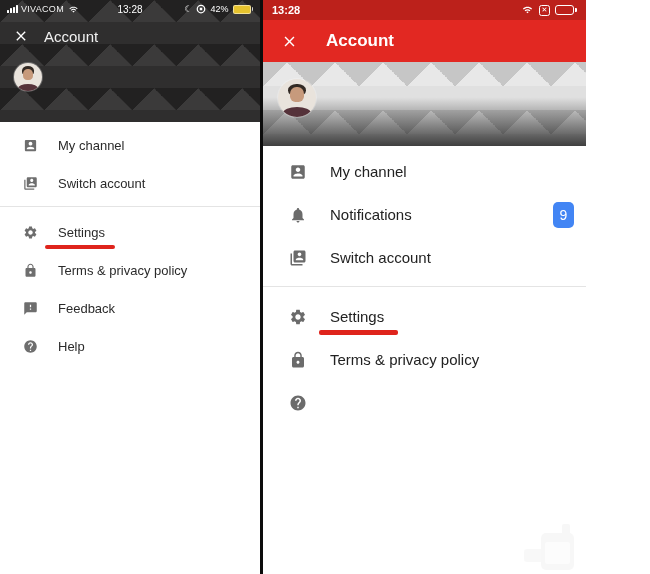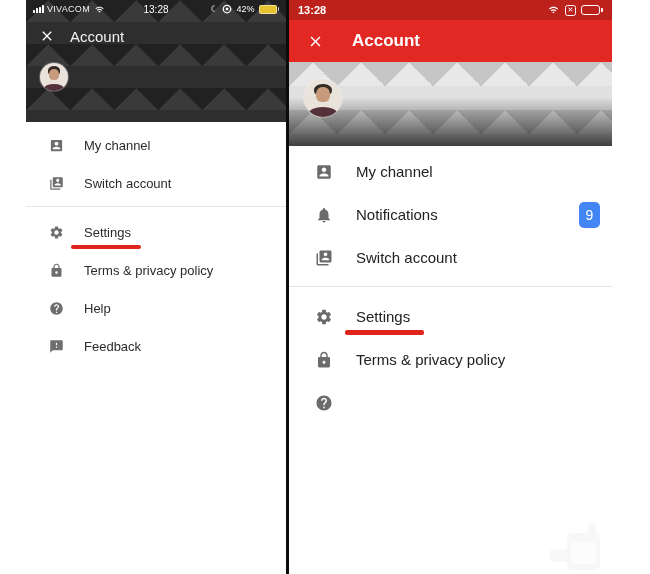--- a/index.html
+++ b/index.html
@@ -1,20 +1,20 @@
 <!DOCTYPE html>
 <html><head>
 <meta charset="utf-8">
 <style>
   * { margin:0; padding:0; box-sizing:border-box; }
   html,body { width:650px; height:574px; overflow:hidden; }
   body { font-family:"Liberation Sans","DejaVu Sans",sans-serif; background:#fff; }
   .wrap { display:flex; width:650px; height:574px; }
   .pane { position:relative; height:574px; background:#fff; overflow:hidden; }
-  .pane-left { width:260px;margin-left:26px; }
+  .pane-left { width:260px; }
   .divider-v { width:3px; height:574px; background:#0c0c0c; }
   .pane-right { width:323px; }
 
   
   .tri-dark {
     background:
       conic-gradient(from 135deg at 50% 0%, rgba(255,255,255,.06) 90deg, rgba(255,255,255,0) 0) 0 0/44px 44px,
       conic-gradient(from -45deg at 50% 100%, rgba(0,0,0,.28) 90deg, rgba(0,0,0,0) 0) 22px 22px/44px 44px,
       #2f2e2e;
   }
@@ -178,32 +178,32 @@
         <span class="micon">
           <svg viewBox="0 0 24 24">
               <path d="M18 8h-1V6c0-2.76-2.24-5-5-5S7 3.24 7 6v2H6c-1.1 0-2 .9-2 2v10c0 1.1.9 2 2 2h12c1.1 0 2-.9 2-2V10c0-1.1-.9-2-2-2zm-6 9c-1.1 0-2-.9-2-2s.9-2 2-2 2 .9 2 2-.9 2-2 2zm3.1-9H8.9V6c0-1.71 1.39-3.1 3.1-3.1 1.71 0 3.1 1.39 3.1 3.1v2z"></path>
             </svg>
         </span>
         <span class="mlabel">Terms &amp; privacy policy</span>
       </div>
       <div class="mrow">
         <span class="micon">
           <svg viewBox="0 0 24 24">
+              <path d="M20 2H4c-1.1 0-1.99.9-1.99 2L2 22l4-4h14c1.1 0 2-.9 2-2V4c0-1.1-.9-2-2-2zm-7 12h-2v-2h2v2zm0-4h-2V6h2v4z"></path>
+            </svg>
+        </span>
+        <span class="mlabel">Feedback</span>
+      </div>
+      <div class="mrow">
+        <span class="micon">
+          <svg viewBox="0 0 24 24">
               <path d="M12 2C6.48 2 2 6.48 2 12s4.48 10 10 10 10-4.48 10-10S17.52 2 12 2zm1 17h-2v-2h2v2zm2.07-7.75-.9.92C13.45 12.9 13 13.5 13 15h-2v-.5c0-1.1.45-2.1 1.17-2.83l1.24-1.26c.37-.36.59-.86.59-1.41 0-1.1-.9-2-2-2s-2 .9-2 2H8c0-2.21 1.79-4 4-4s4 1.79 4 4c0 .88-.36 1.68-.93 2.25z"></path>
             </svg>
         </span>
         <span class="mlabel">Help</span>
-      </div>
-      <div class="mrow">
-        <span class="micon">
-          <svg viewBox="0 0 24 24">
-              <path d="M20 2H4c-1.1 0-1.99.9-1.99 2L2 22l4-4h14c1.1 0 2-.9 2-2V4c0-1.1-.9-2-2-2zm-7 12h-2v-2h2v2zm0-4h-2V6h2v4z"></path>
-            </svg>
-        </span>
-        <span class="mlabel">Feedback</span>
       </div>
     </div>
   </div>
 
   <div class="divider-v"></div>
 
   <div class="pane pane-right">
     <div class="r-status">
       <span class="time">13:28</span>
       <span class="right">

